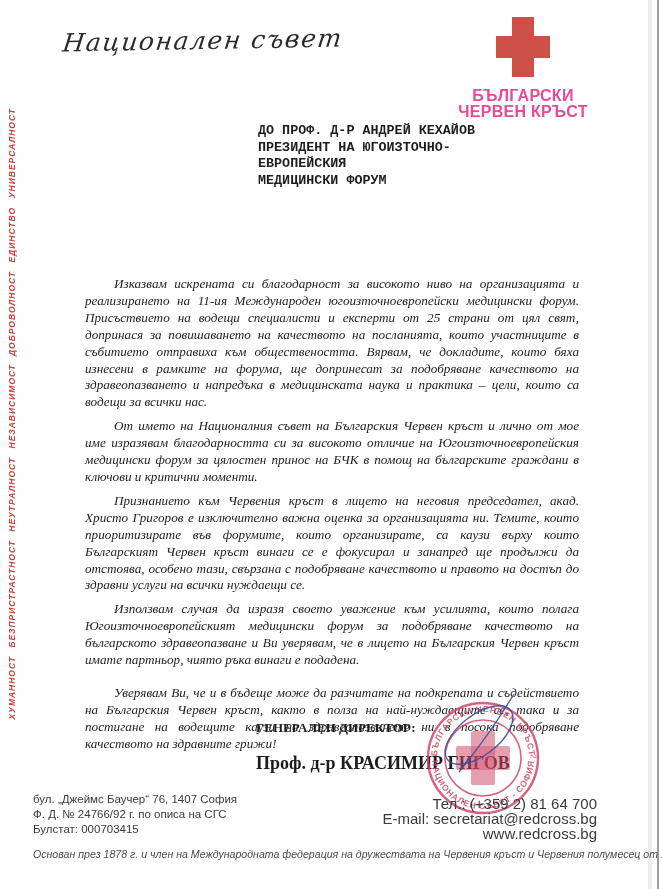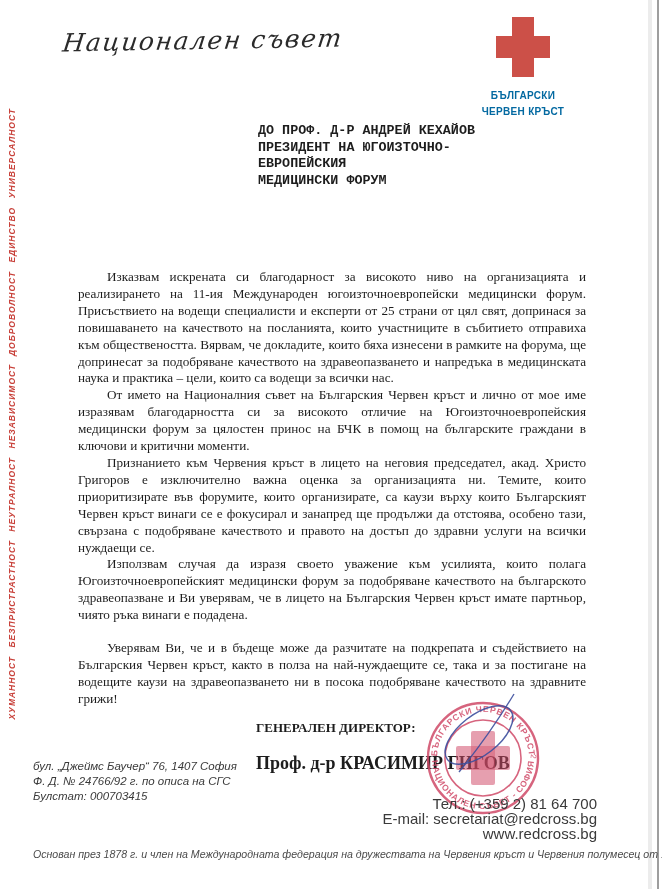--- a/index.html
+++ b/index.html
@@ -15,21 +15,21 @@
   .script-title{
     position:absolute;left:63px;top:26px;
     font-family:"DejaVu Serif",serif;font-style:italic;font-size:25px;
     letter-spacing:1.5px;color:#2b2b2b;transform:skewX(-8deg) rotate(-1deg);
     white-space:nowrap;
   }
   .logo-cross{position:absolute;left:496px;top:17px;}
   .logo-text{
     position:absolute;left:455px;top:88px;width:136px;text-align:center;
     font-family:"Liberation Sans",sans-serif;font-weight:bold;
-    font-size:10px;line-height:16px;color:#0369a1;letter-spacing:.3px;
+    font-size:16px;line-height:16px;color:#ec4899;letter-spacing:.3px;
   }
   
   .principles{
     position:absolute;left:3px;top:108px;height:612px;width:18px;
     display:flex;flex-direction:column-reverse;justify-content:space-between;
     align-items:center;
   }
   .principles span{
     writing-mode:vertical-rl;transform:rotate(180deg);
     font-family:"Liberation Sans",sans-serif;font-style:italic;
@@ -44,37 +44,37 @@
   
   .salutation{
     position:absolute;left:111px;top:227px;
     font-weight:bold;font-size:13.6px;color:#1d1d1d;
   }
   
   .body-text{
     position:absolute;left:78px;top:269px;width:508px;
     font-size:13.2px;line-height:16.9px;text-align:justify;color:#1d1d1d;
   }
-  .body-text p{margin:0;text-indent:29px;}
+  .body-text p{margin:7px;text-indent:29px;font-style:italic;}
   .body-text p.gap-before{margin-top:16px;}
   
   .sig-title{
     position:absolute;left:256px;top:720px;
     font-weight:bold;font-size:13px;color:#1d1d1d;
   }
   .sig-name{
     position:absolute;left:256px;top:753px;
     font-weight:bold;font-size:18px;color:#1d1d1d;
   }
   .stamp{position:absolute;left:413px;top:688px;}
   
   .footer-left{
-    position:absolute;left:33px;top:759px;
+    position:absolute;left:33px;top:792px;
     font-family:"Liberation Sans",sans-serif;font-size:11.5px;
-    line-height:15px;color:#3a3a3a;font-style:italic;
+    line-height:15px;color:#3a3a3a;
   }
   .footer-right{
     position:absolute;left:356px;top:796px;width:241px;text-align:right;
     font-family:"Liberation Sans",sans-serif;font-size:15px;
     line-height:15px;color:#3a3a3a;
   }
   .founding-note{
     position:absolute;left:33px;top:848px;width:575px;
     font-family:"Liberation Sans",sans-serif;font-style:italic;
     font-size:10.6px;color:#4a4a4a;white-space:nowrap;

